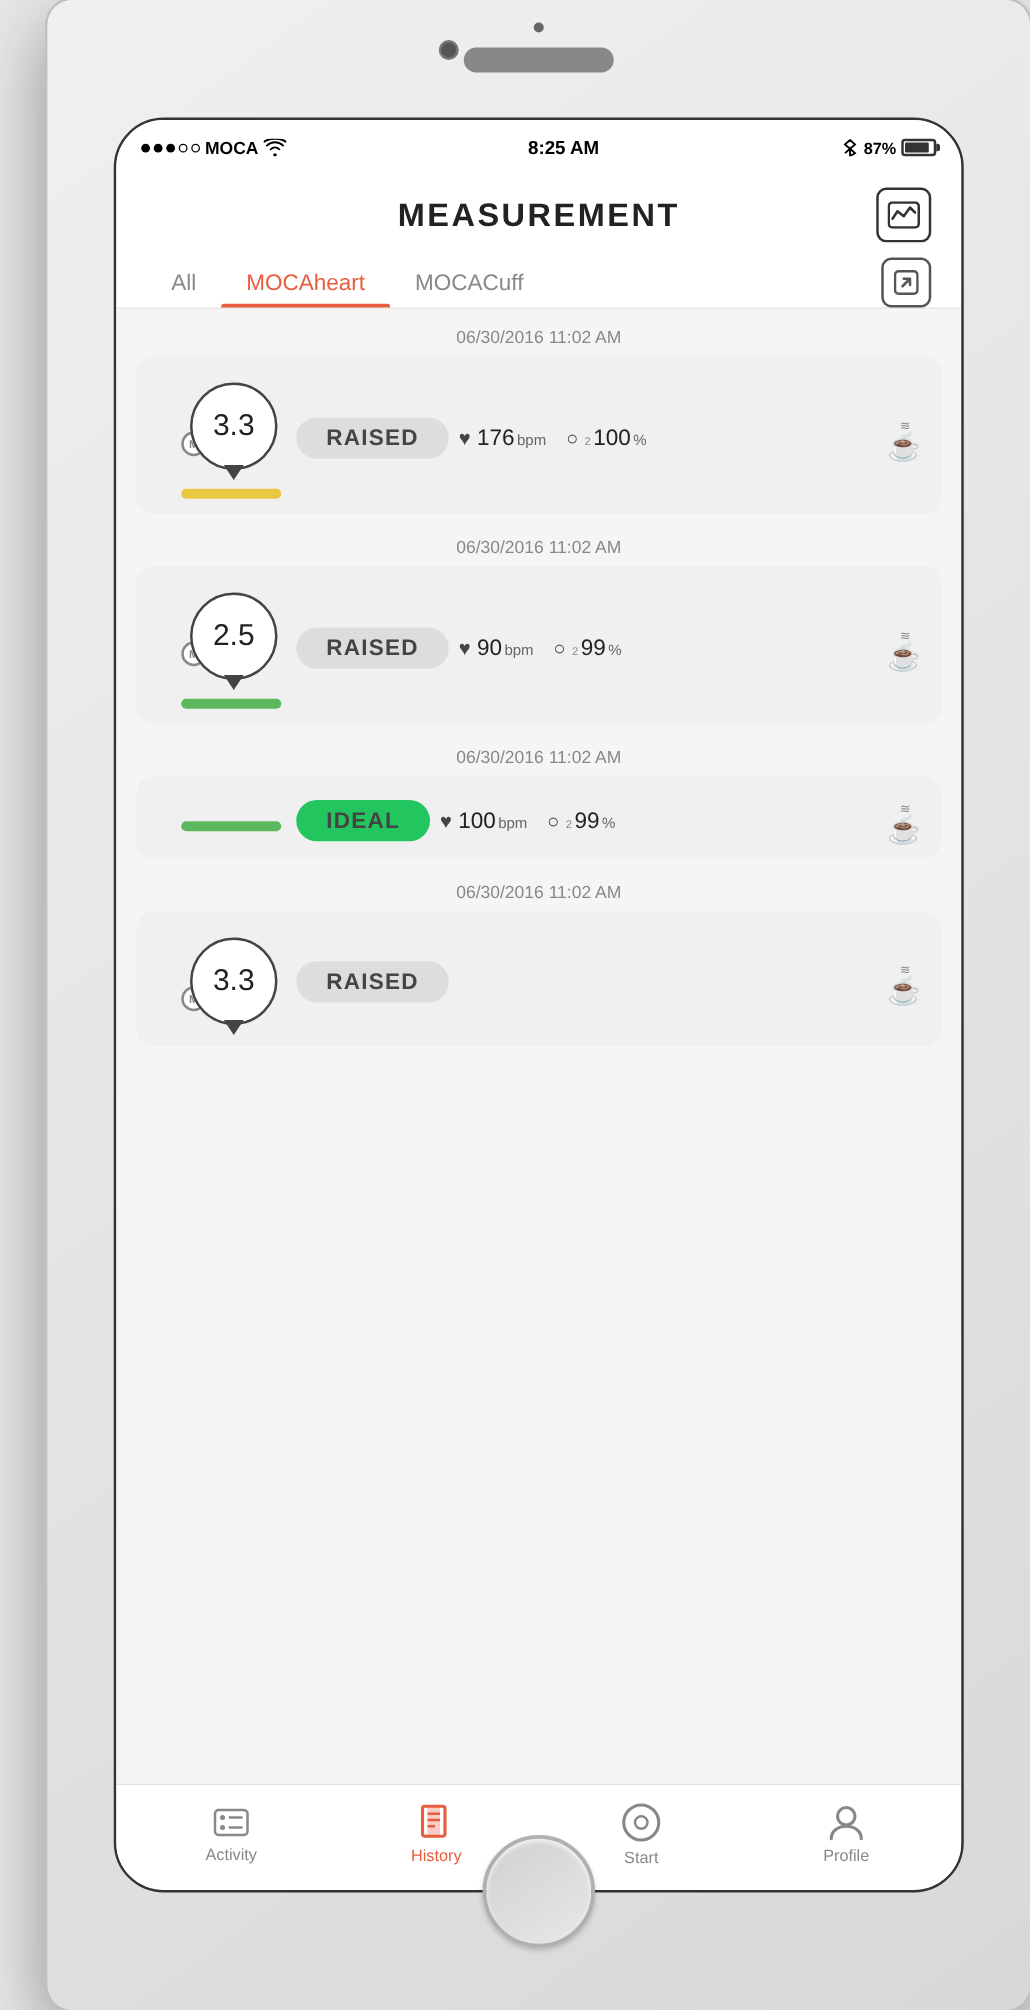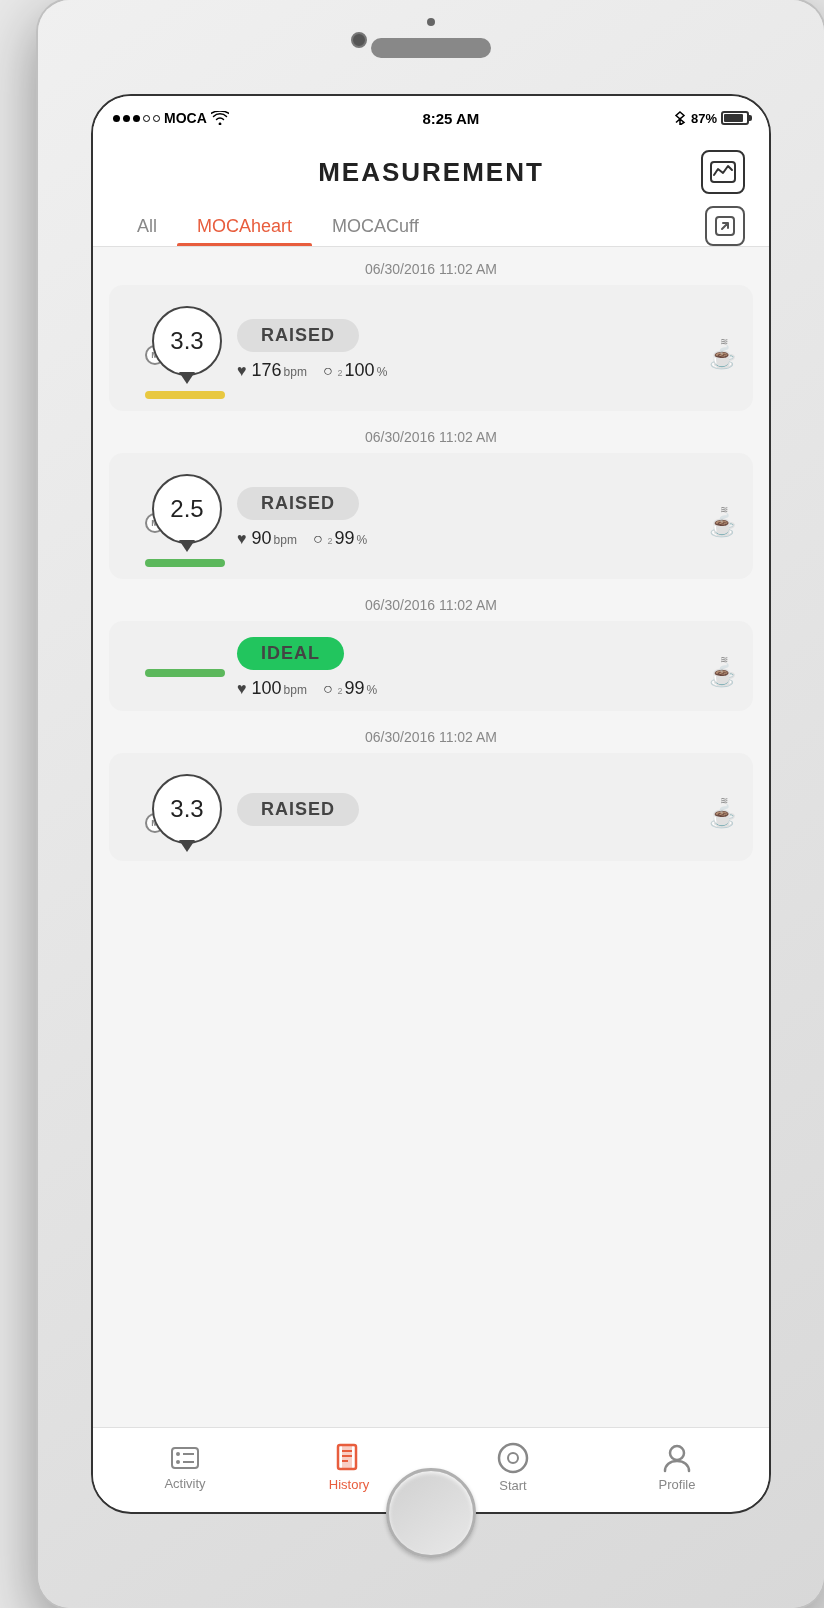--- a/index.html
+++ b/index.html
@@ -9,21 +9,21 @@
       justify-content: center;
       align-items: center;
       min-height: 100vh;
       font-family: -apple-system, 'Helvetica Neue', Arial, sans-serif;
     }
 
     .phone-outer {
       width: 824px;
       height: 1608px;
       background: linear-gradient(145deg, #f0f0f0, #d8d8d8);
-      border-radius: 32px;
+      border-radius: 20px;
       position: relative;
       box-shadow: 0 0 0 2px #c0c0c0, 0 20px 60px rgba(0,0,0,0.4);
       display: flex;
       justify-content: center;
       align-items: center;
       margin-left: 38px;
     }
 
     
     .phone-outer::before {
@@ -322,21 +322,21 @@
       width: 80px;
       border-radius: 4px;
       margin-top: 10px;
     }
     .score-bar.yellow { background: #e8c840; }
     .score-bar.green { background: #5cb85c; }
 
     .card-center {
       flex: 1;
       display: flex;
-      flex-direction: column;
+      flex-direction: row;
       gap: 8px;
     }
 
     .status-badge {
       background: #ddd;
       border-radius: 20px;
       padding: 6px 24px;
       font-size: 18px;
       font-weight: 600;
       color: #444;

